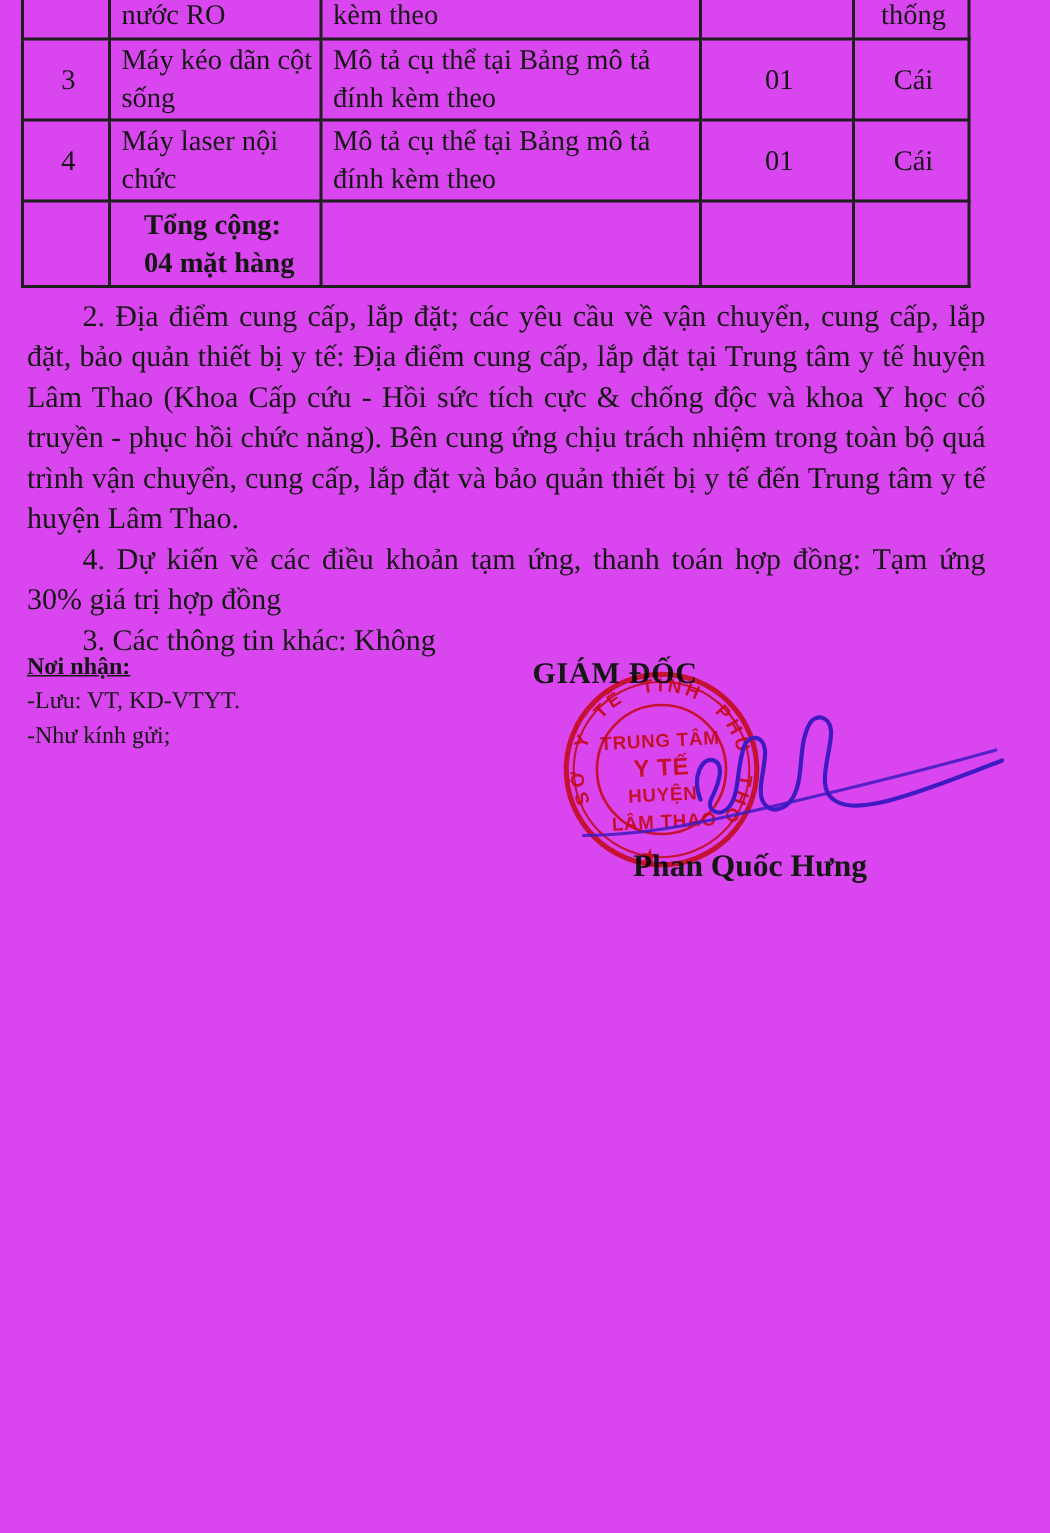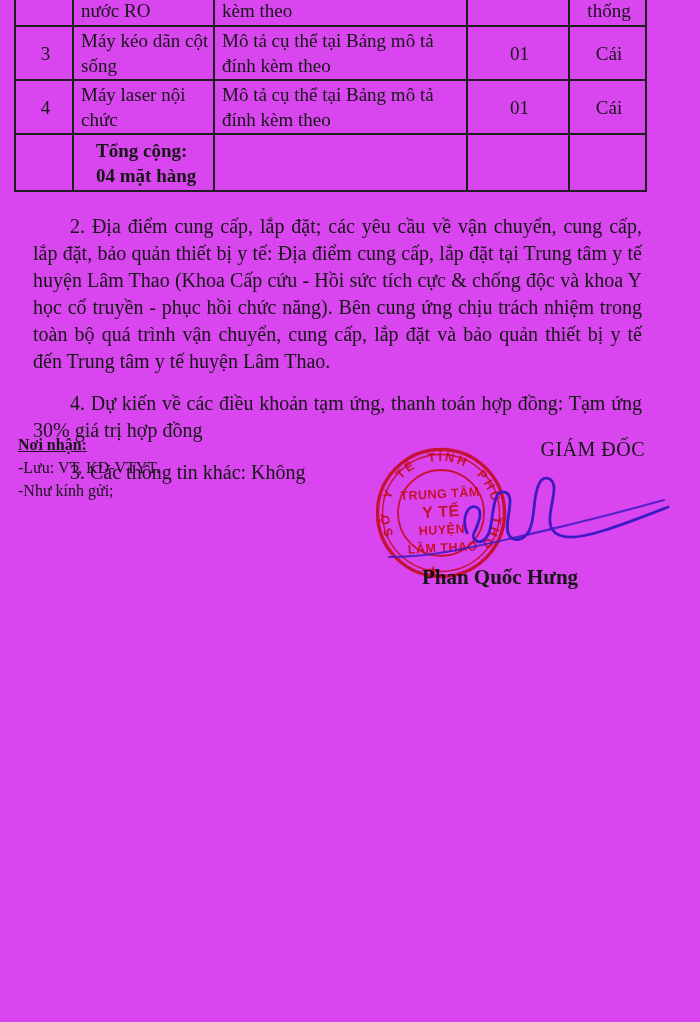--- a/index.html
+++ b/index.html
@@ -30,27 +30,27 @@
   tr.r-partial td{border-top:none;height:25px;vertical-align:top;line-height:24px;}
   tr.r-item td{height:50px;}
   tr.r-total td{height:53px;padding-left:22px;}
   tr.r-total .c-name{font-weight:bold;}
   
   .bodytext{
     position:absolute;left:18px;top:198px;width:639px;
     font-size:20px;line-height:27px;
     text-align:justify;
   }
-  .bodytext p{margin:15px;text-indent:37px;}
+  .bodytext p{margin:0;text-indent:37px;}
   
   .recipients{position:absolute;left:18px;top:433px;font-size:16px;line-height:23px;}
   .recipients .rcpt-title{font-weight:bold;text-decoration:underline;}
   .sig-title{
     position:absolute;left:355px;top:438px;width:290px;
-    text-align:right;font-size:20px;font-weight:normal;letter-spacing:.5px;
+    text-align:left;font-size:20px;font-weight:bold;letter-spacing:.5px;
   }
   .sig-name{
     position:absolute;left:355px;top:565px;width:290px;
     text-align:center;font-size:21px;font-weight:bold;
   }
   
   svg.overlay{
     position:absolute;left:0;top:0;width:700px;height:1022px;
     pointer-events:none;
     mix-blend-mode:multiply;

